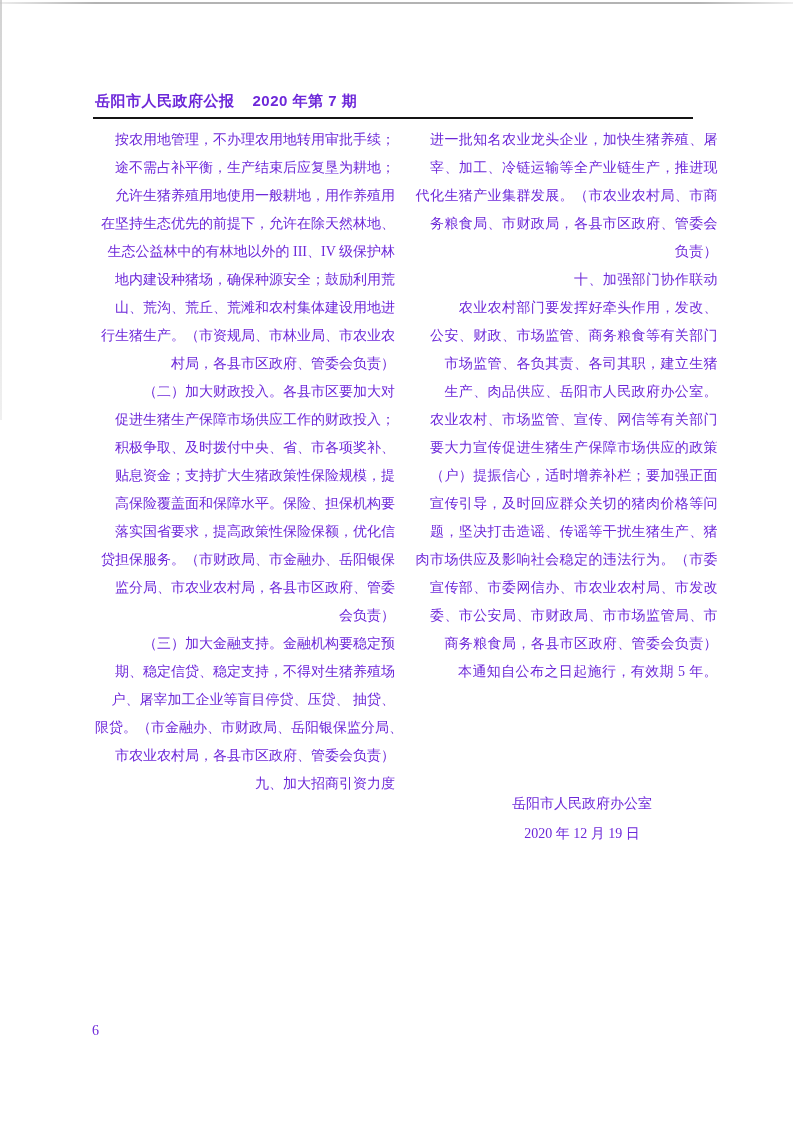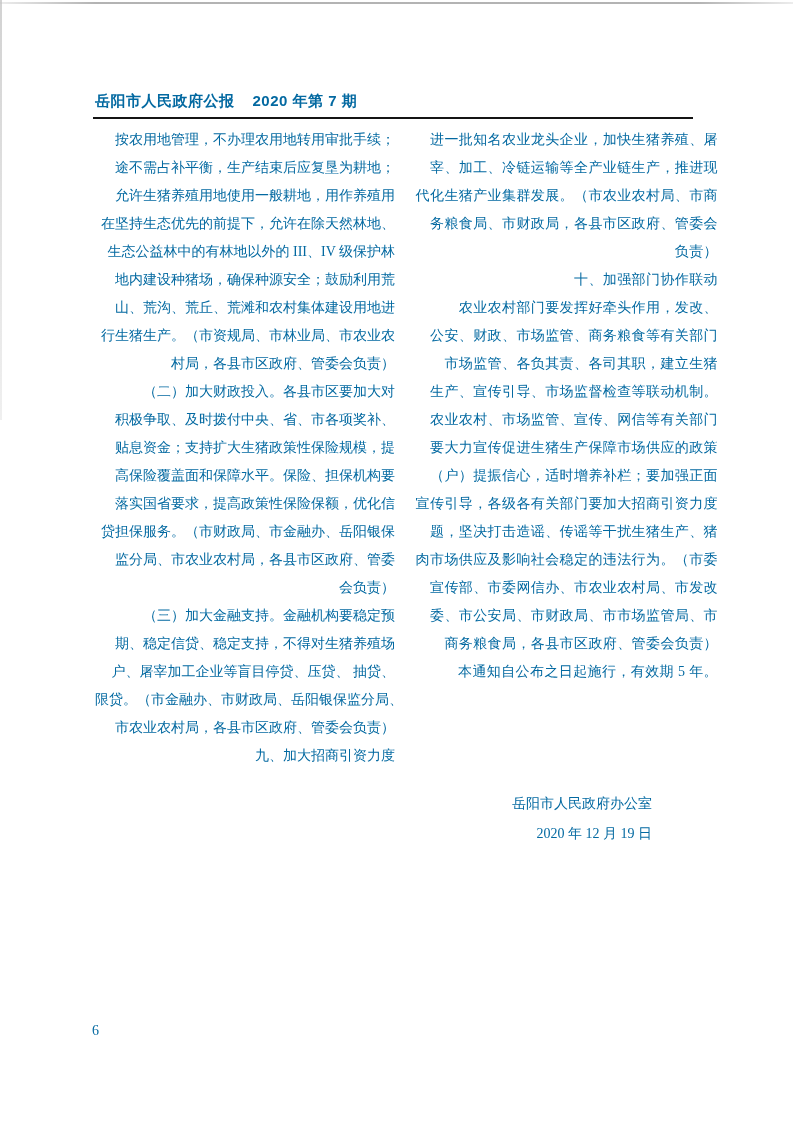--- a/index.html
+++ b/index.html
@@ -7,21 +7,21 @@
     padding: 0;
     background: #ffffff;
   }
   .page {
     position: relative;
     width: 793px;
     height: 1122px;
     background: #ffffff;
     overflow: hidden;
     font-family: "Liberation Serif", "DejaVu Serif", serif;
-    color: #0369a1;
+    color: #6d28d9;
   }
   
   .edge-top {
     position: absolute;
     top: 2px; left: 0;
     width: 100%; height: 2px;
     background: linear-gradient(to right, #e6e6e6, #9a9a9a 12%, #9a9a9a 88%, #e6e6e6);
     opacity: 0.75;
   }
   .edge-left {
@@ -66,21 +66,21 @@
   }
   .col-right {
     left: 408px;
     width: 310px;
     letter-spacing: 0.4px;
   }
   .signature {
     position: absolute;
     left: 512px; top: 789px;
     width: 140px;
-    text-align: right;
+    text-align: center;
     font-size: 14px;
   }
   .signature .sig-line {
     height: 30px;
     line-height: 30px;
     white-space: pre;
   }
   .page-number {
     position: absolute;
     left: 92px; top: 1022px;
@@ -107,20 +107,21 @@
       <div class="line">按农用地管理，不办理农用地转用审批手续；</div>
       <div class="line">途不需占补平衡，生产结束后应复垦为耕地；</div>
       <div class="line">允许生猪养殖用地使用一般耕地，用作养殖用</div>
       <div class="line">在坚持生态优先的前提下，允许在除天然林地、</div>
       <div class="line">生态公益林中的有林地以外的 III、IV 级保护林</div>
       <div class="line">地内建设种猪场，确保种源安全；鼓励利用荒</div>
       <div class="line">山、荒沟、荒丘、荒滩和农村集体建设用地进</div>
       <div class="line">行生猪生产。（市资规局、市林业局、市农业农</div>
       <div class="line">村局，各县市区政府、管委会负责）</div>
       <div class="line">　　（二）加大财政投入。各县市区要加大对</div>
+      <div class="line">促进生猪生产保障市场供应工作的财政投入；</div>
       <div class="line">积极争取、及时拨付中央、省、市各项奖补、</div>
       <div class="line">贴息资金；支持扩大生猪政策性保险规模，提</div>
       <div class="line">高保险覆盖面和保障水平。保险、担保机构要</div>
       <div class="line">落实国省要求，提高政策性保险保额，优化信</div>
       <div class="line">贷担保服务。（市财政局、市金融办、岳阳银保</div>
       <div class="line">监分局、市农业农村局，各县市区政府、管委</div>
       <div class="line">会负责）</div>
       <div class="line">　　（三）加大金融支持。金融机构要稳定预</div>
       <div class="line">期、稳定信贷、稳定支持，不得对生猪养殖场</div>
       <div class="line">户、屠宰加工企业等盲目停贷、压贷、 抽贷、</div>
@@ -132,25 +133,25 @@
   <div class="col col-right">
       <div class="line">进一批知名农业龙头企业，加快生猪养殖、屠</div>
       <div class="line">宰、加工、冷链运输等全产业链生产，推进现</div>
       <div class="line">代化生猪产业集群发展。（市农业农村局、市商</div>
       <div class="line">务粮食局、市财政局，各县市区政府、管委会</div>
       <div class="line">负责）</div>
       <div class="line">　　十、加强部门协作联动</div>
       <div class="line">　　农业农村部门要发挥好牵头作用，发改、</div>
       <div class="line">公安、财政、市场监管、商务粮食等有关部门</div>
       <div class="line">市场监管、各负其责、各司其职，建立生猪</div>
-      <div class="line">生产、宣传引导、市场监督检查等联动机制。</div>
+      <div class="line">生产、肉品供应、岳阳市人民政府办公室。</div>
       <div class="line">农业农村、市场监管、宣传、网信等有关部门</div>
       <div class="line">要大力宣传促进生猪生产保障市场供应的政策</div>
       <div class="line">（户）提振信心，适时增养补栏；要加强正面</div>
-      <div class="line">宣传引导，各级各有关部门要加大招商引资力度</div>
+      <div class="line">宣传引导，及时回应群众关切的猪肉价格等问</div>
       <div class="line">题，坚决打击造谣、传谣等干扰生猪生产、猪</div>
       <div class="line">肉市场供应及影响社会稳定的违法行为。（市委</div>
       <div class="line">宣传部、市委网信办、市农业农村局、市发改</div>
       <div class="line">委、市公安局、市财政局、市市场监管局、市</div>
       <div class="line">商务粮食局，各县市区政府、管委会负责）</div>
       <div class="line">　　本通知自公布之日起施行，有效期 5 年。</div>
     </div>
 
   <div class="signature">
     <div class="sig-line">岳阳市人民政府办公室</div>

